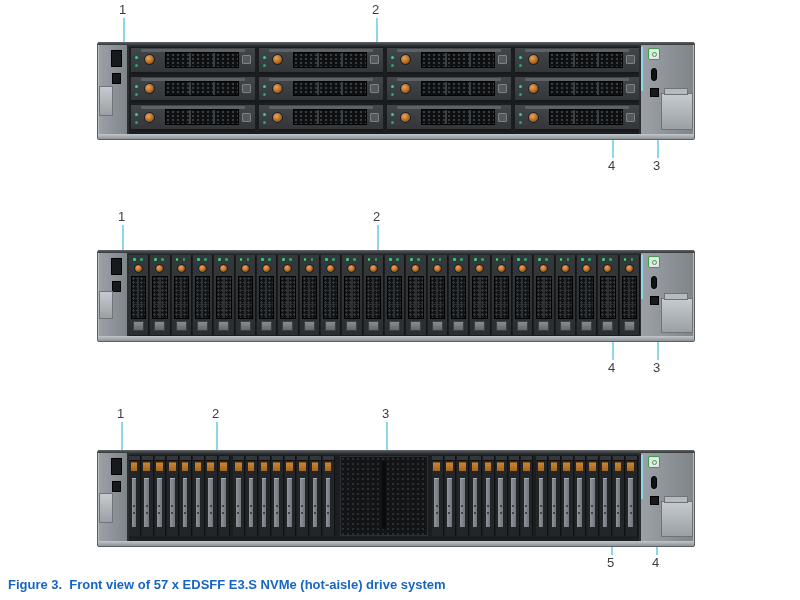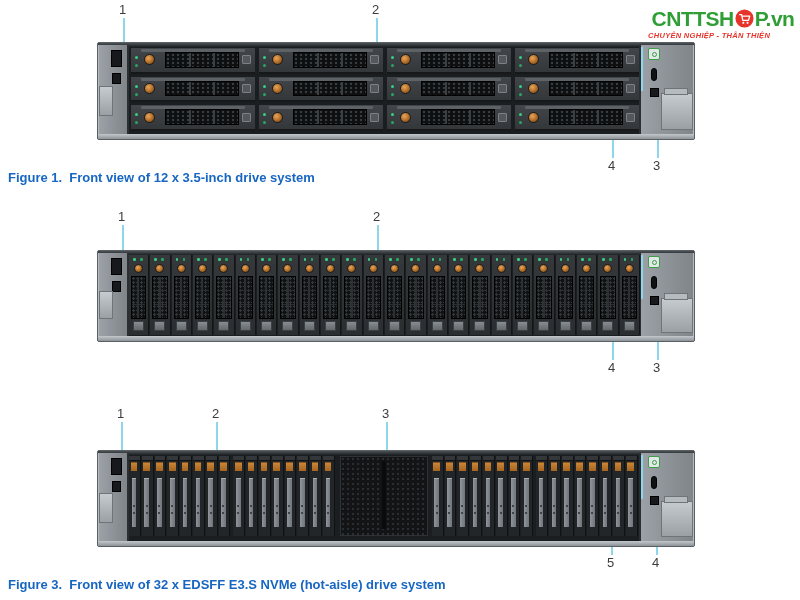--- a/index.html
+++ b/index.html
@@ -76,41 +76,23 @@
             font-size:21px;color:#2f9f35;letter-spacing:-0.5px;line-height:1;}
   .logo-cart{display:inline-flex;margin:0 1px;position:relative;}
   .logo-tagline{font-size:7.5px;font-weight:bold;font-style:italic;color:#e7342b;
                 margin-top:2px;letter-spacing:0.3px;white-space:nowrap;}
 </style>
 </head>
 <body>
 
 <div id="stage">
 
-  <div id="logo">
-    <div class="logo-row" style="position:relative;">
-      <span>CNTTSH</span>
-        <span class="logo-cart">
-          <svg width="19" height="19" viewBox="0 0 20 20">
-            <circle cx="10" cy="10" r="9.5" fill="#e7342b"></circle>
-            <path d="M5 6h2l1.2 6h6l1.3-4.5H7.4" fill="none" stroke="#fff" stroke-width="1.4" stroke-linejoin="round" stroke-linecap="round"></path>
-            <circle cx="8.8" cy="14.6" r="1.1" fill="#fff"></circle>
-            <circle cx="13.2" cy="14.6" r="1.1" fill="#fff"></circle>
-          </svg>
-        </span>
-        <span>P.vn</span>
-    </div>
-    <div class="logo-tagline">CHUYÊN NGHIỆP - THÂN THIỆN</div>
-  </div>
-
-  <div class="caption" id="cap1">
-    <span class="cap-label">Figure 1.</span><span>Front view of 12 x 3.5-inch drive system</span>
-  </div>
+
   <div class="caption" id="cap3">
-    <span class="cap-label">Figure 3.</span><span>Front view of 32 x EDSFF E3.S NVMe (hot-aisle) drive system</span>
+    <span class="cap-label">Figure 3.</span><span>Front view of 57 x EDSFF E3.S NVMe (hot-aisle) drive system</span>
   </div>
 
 <div class="co-num" style="left: 119px; top: 3px;">1</div>
     <div class="co-line" style="left: 123px; top: 18px; height: 32px;"></div>
     <div class="co-num" style="left: 372px; top: 3px;">2</div>
     <div class="co-line" style="left: 376px; top: 18px; height: 32px;"></div>
     <div class="co-line" style="left: 612px; top: 133px; height: 25px;"></div>
     <div class="co-num" style="left: 608px; top: 159px;">4</div>
     <div class="co-line" style="left: 657px; top: 133px; height: 25px;"></div>
     <div class="co-num" style="left: 653px; top: 159px;">3</div>

